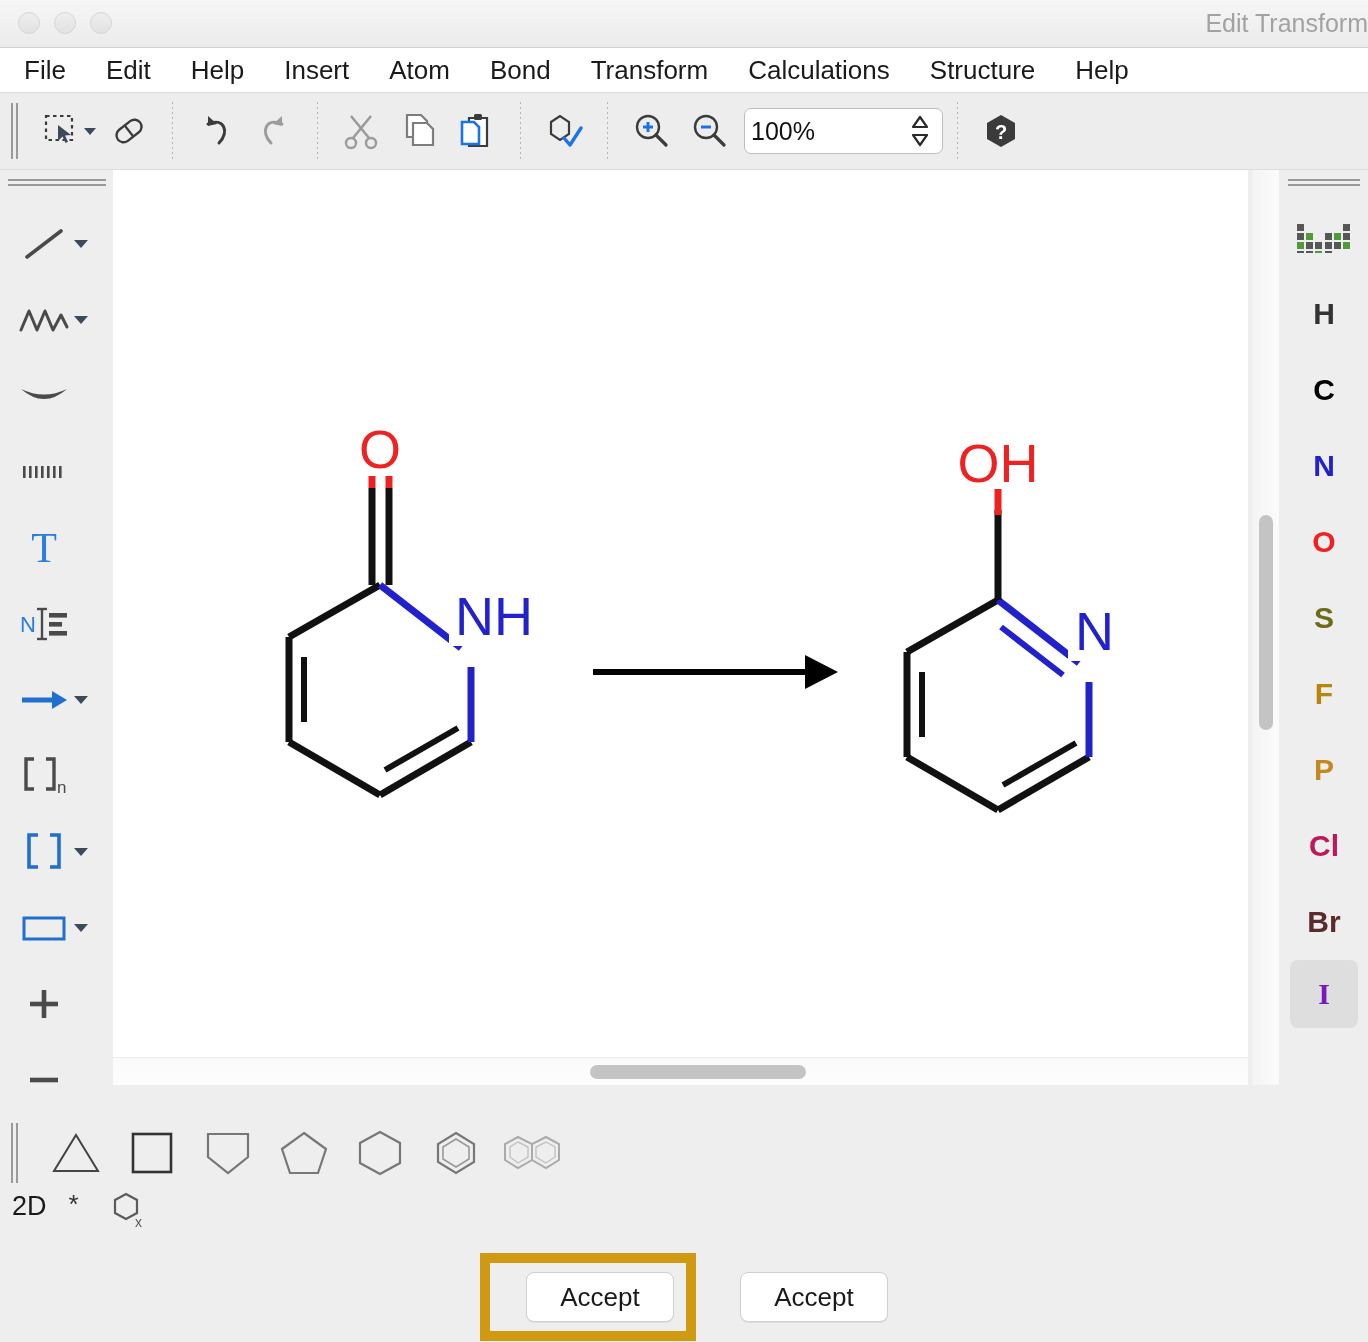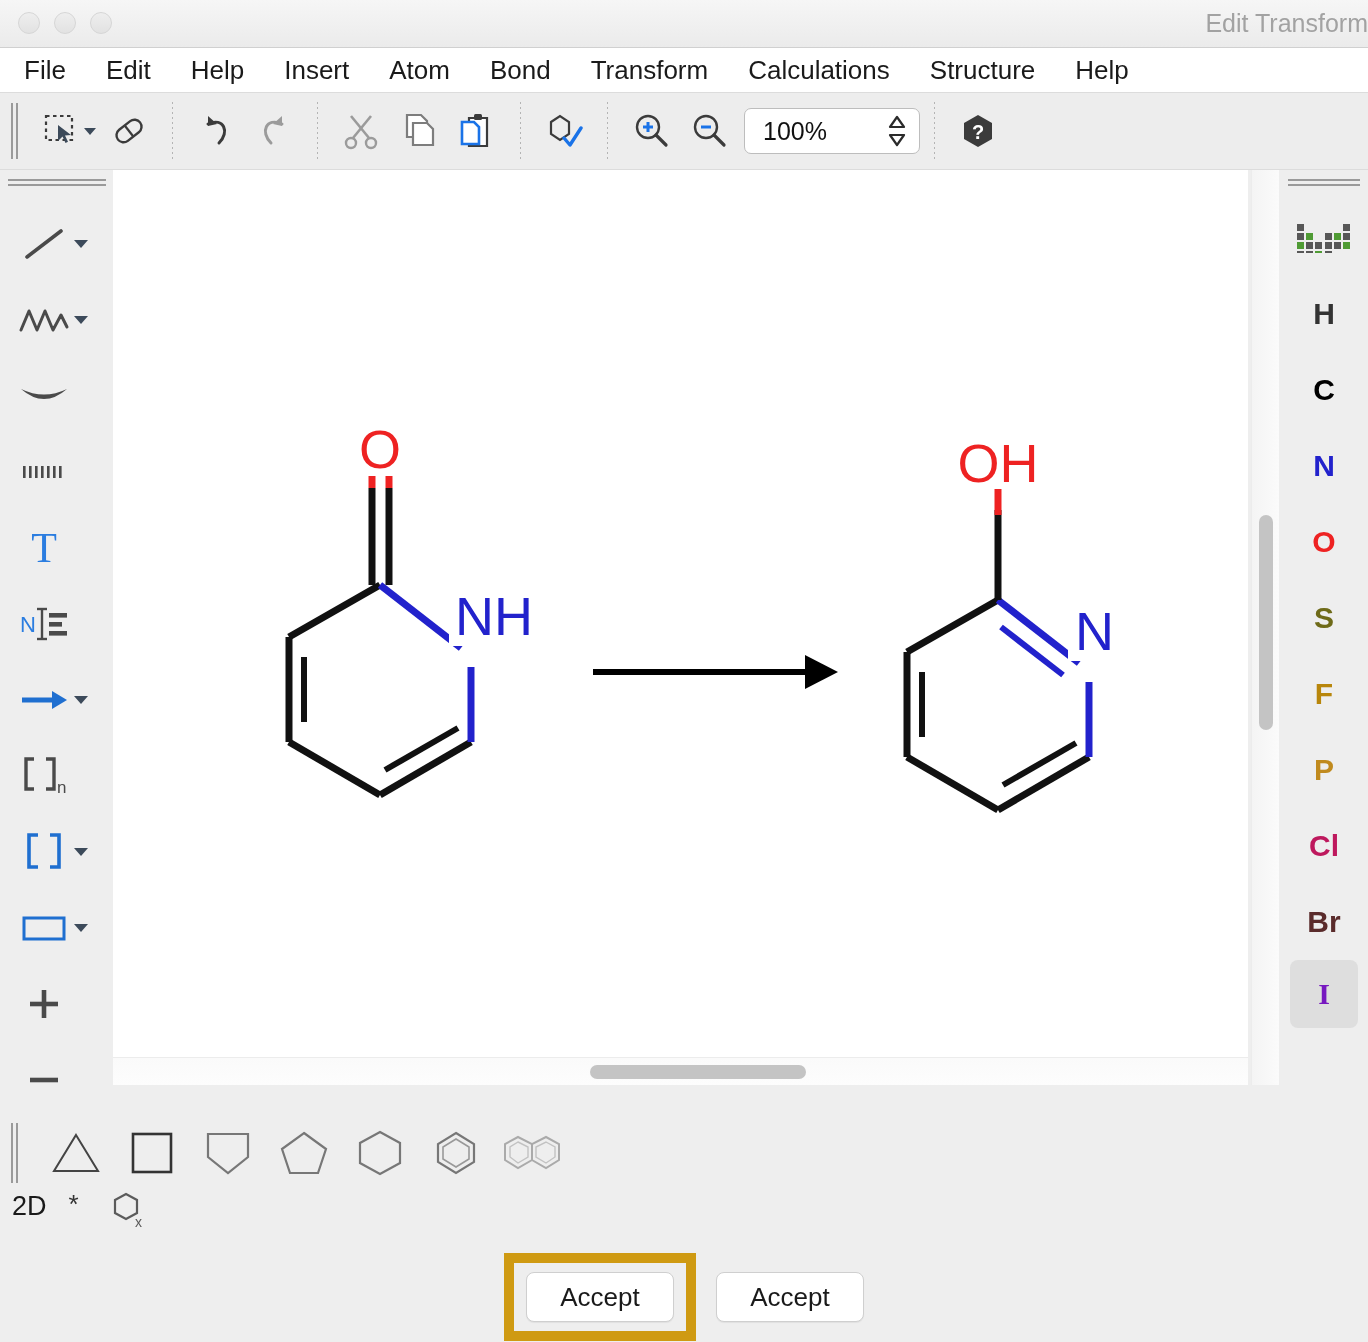--- a/index.html
+++ b/index.html
@@ -116,28 +116,28 @@
   .tb-caret {
     width: 0; height: 0;
     border-left: 6px solid transparent;
     border-right: 6px solid transparent;
     border-top: 7px solid #3c4a5a;
     margin-left: -6px;
     margin-right: 4px;
     align-self: center;
   }
   .zoom-field {
-    width: 176px;
+    width: 199px;
     height: 46px;
     background: #ffffff;
     border: 1px solid #bdbdbd;
     border-radius: 7px;
     display: flex;
     align-items: center;
-    padding-left: 18px;
+    padding-left: 6px;
     box-sizing: border-box;
     margin-left: 6px;
     position: relative;
     font-size: 25px;
     color: #111;
   }
   .zoom-stepper {
     position: absolute;
     right: 12px;
     top: 50%;
@@ -392,20 +392,21 @@
     font-size: 26px;
     color: #1a1a1a;
     font-family: "Liberation Sans", sans-serif;
     display: inline-flex;
     align-items: center;
     justify-content: center;
     padding: 4px 26px;
     box-sizing: border-box;
     cursor: default;
     box-shadow: 0 1px 1px rgba(0,0,0,0.06);
+    margin-left: 24px;
   }
 </style>
 </head>
 <body>
 
 <div class="app">
 
   <div class="titlebar">
     <div class="traffic">
       <div class="dot"></div>

